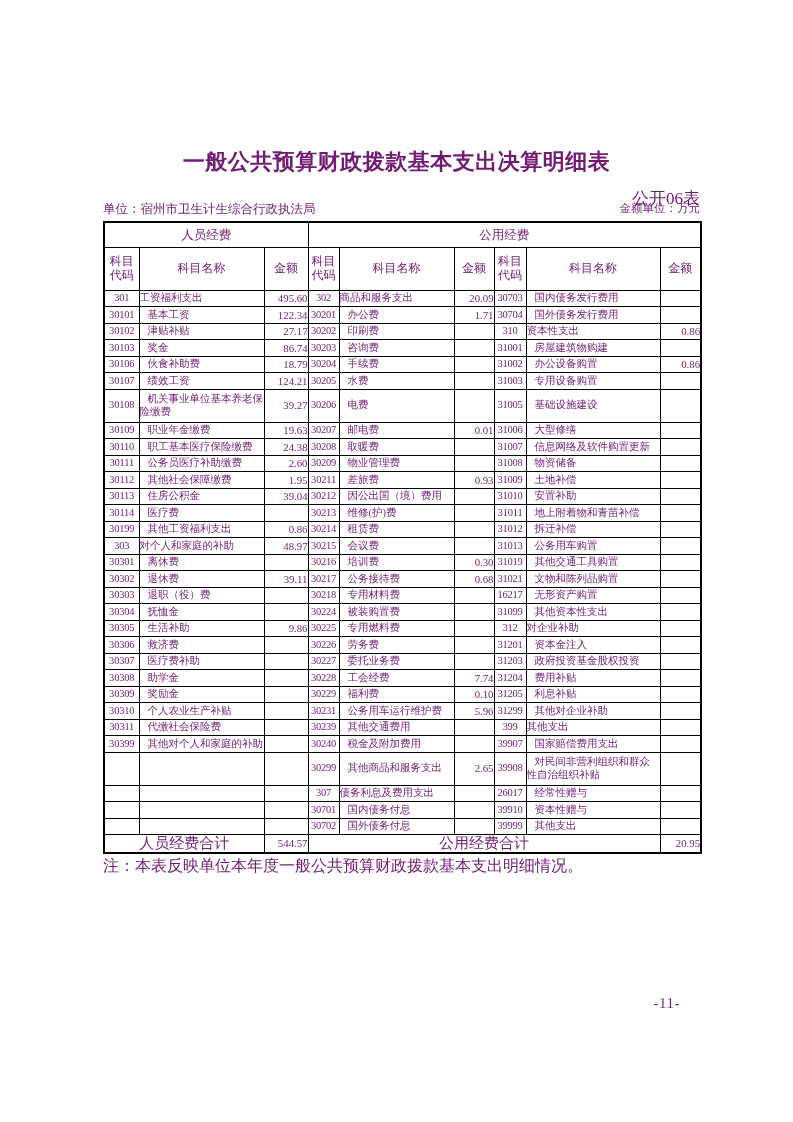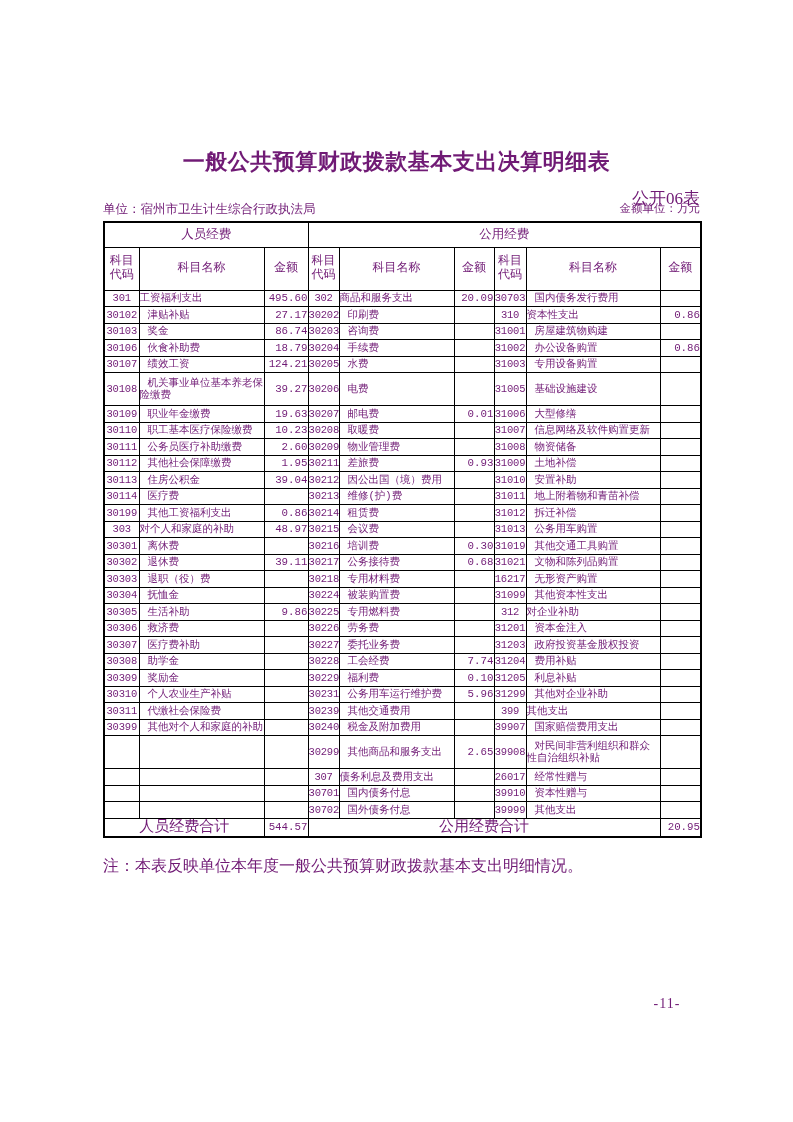--- a/index.html
+++ b/index.html
@@ -21,21 +21,21 @@
     position: absolute; top: 187px; left: 103px; width: 597px;
     text-align: right; font-size: 17px;
   }
   .meta-line {
     position: absolute; top: 201px; left: 103px; width: 597px;
     font-size: 12.5px;
     text-align: center;
   }
   .meta-line .unit { float: left; }
   .meta-line .amount-unit { float: right; font-size: 11.5px; }
-  .table-wrap { position: absolute; top: 221px; left: 103px; width: 597px; font-family: Liberation Mono, monospace; }
+  .table-wrap { position: absolute; top: 221px; left: 103px; width: 597px; }
   table.budget {
     border-collapse: collapse; table-layout: fixed;
     width: 597px; font-size: 10.5px; line-height: 1.15;
   }
   table.budget td { border: 1px solid #000; padding: 0; overflow: hidden; vertical-align: middle; }
   table.budget { border: 2px solid #000; }
   tr.group-hdr { height: 25px; }
   tr.group-hdr td { text-align: center; font-size: 12.5px; }
   tr.col-hdr { height: 43px; }
   tr.col-hdr td { text-align: center; font-size: 12px; }
@@ -107,20 +107,31 @@
             <td class="name">工资福利支出</td>
             <td class="amt">495.60</td>
             <td class="code">302</td>
             <td class="name">商品和服务支出</td>
             <td class="amt">20.09</td>
             <td class="code">30703</td>
             <td class="name sub">国内债务发行费用</td>
             <td class="amt"></td>
           </tr>
           <tr class="body">
+            <td class="code">30101</td>
+            <td class="name sub">基本工资</td>
+            <td class="amt">122.34</td>
+            <td class="code">30201</td>
+            <td class="name sub">办公费</td>
+            <td class="amt">1.71</td>
+            <td class="code">30704</td>
+            <td class="name sub">国外债务发行费用</td>
+            <td class="amt"></td>
+          </tr>
+          <tr class="body">
             <td class="code">30102</td>
             <td class="name sub">津贴补贴</td>
             <td class="amt">27.17</td>
             <td class="code">30202</td>
             <td class="name sub">印刷费</td>
             <td class="amt"></td>
             <td class="code">310</td>
             <td class="name">资本性支出</td>
             <td class="amt">0.86</td>
           </tr>
@@ -175,21 +186,21 @@
             <td class="code">30207</td>
             <td class="name sub">邮电费</td>
             <td class="amt">0.01</td>
             <td class="code">31006</td>
             <td class="name sub">大型修缮</td>
             <td class="amt"></td>
           </tr>
           <tr class="body">
             <td class="code">30110</td>
             <td class="name sub">职工基本医疗保险缴费</td>
-            <td class="amt">10.23</td>
+            <td class="amt">24.38</td>
             <td class="code">30208</td>
             <td class="name sub">取暖费</td>
             <td class="amt"></td>
             <td class="code">31007</td>
             <td class="name sub">信息网络及软件购置更新</td>
             <td class="amt"></td>
           </tr>
           <tr class="body">
             <td class="code">30111</td>
             <td class="name sub">公务员医疗补助缴费</td>

